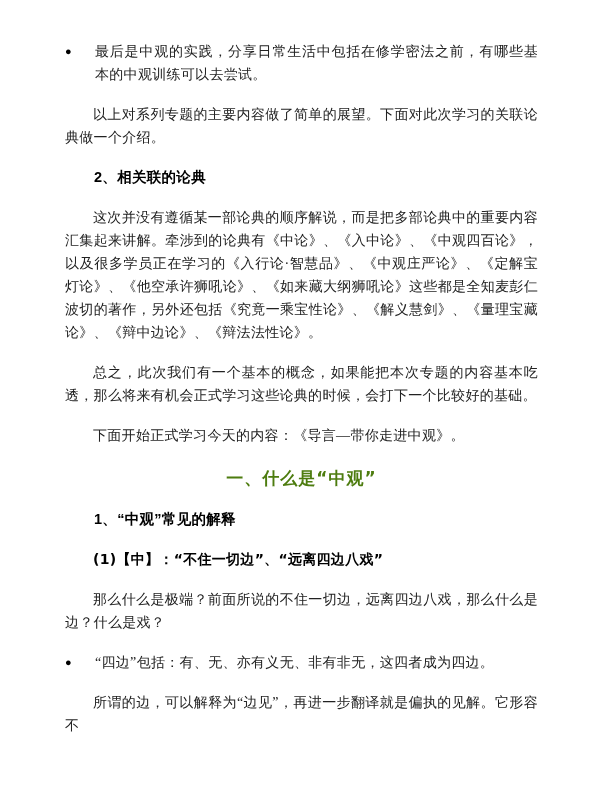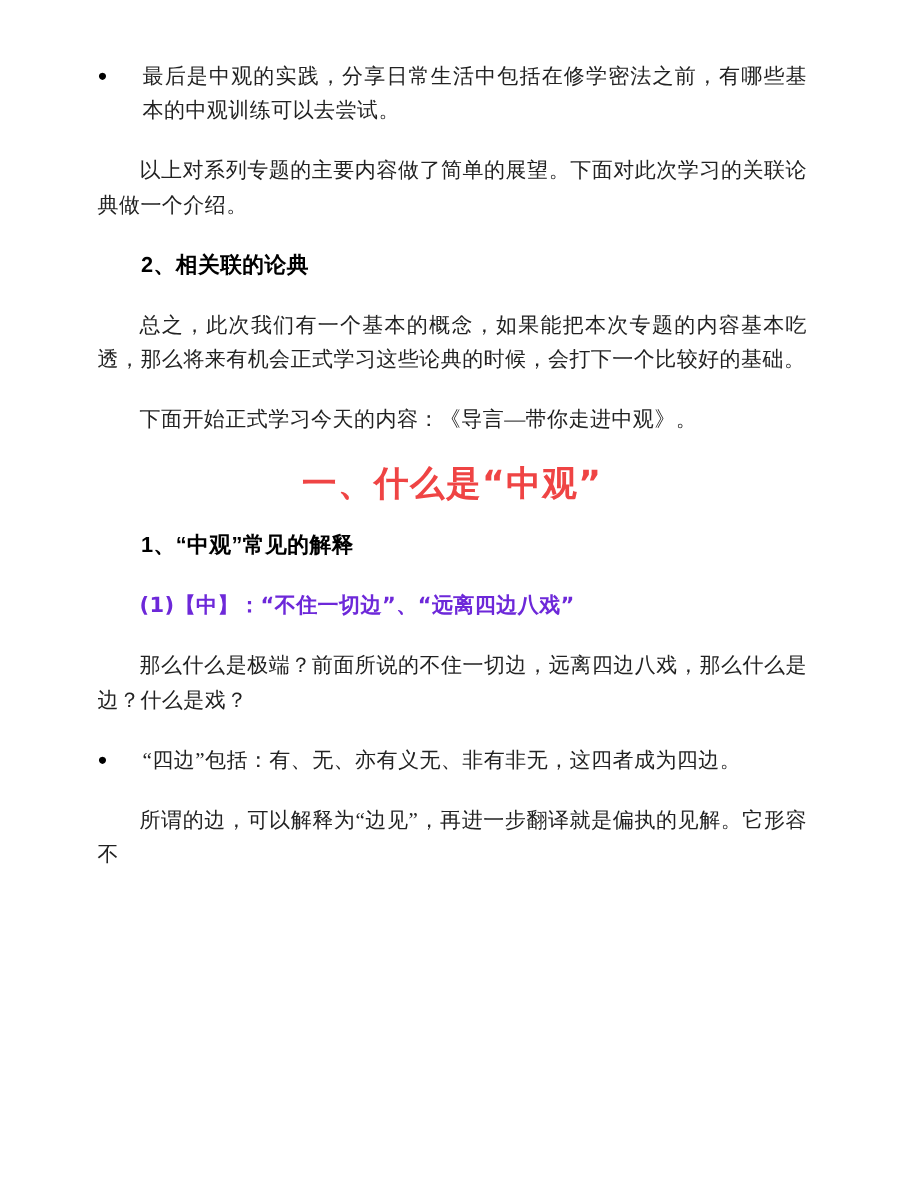--- a/index.html
+++ b/index.html
@@ -43,57 +43,58 @@
     flex: 1;
     font-size: 14px;
     line-height: 23px;
     text-align: justify;
     letter-spacing: 0.3px;
     margin-right: 0;
   }
   .h-center {
     font-family: "DejaVu Sans", "Liberation Sans", sans-serif;
     font-weight: 700;
-    font-size: 23px;
+    font-size: 17px;
     line-height: 26px;
     text-align: center;
-    color: #ef4444;
+    color: #4d7c0f;
     letter-spacing: 1px;
     margin-top: 18px !important;
   }
   .h-sub {
     font-family: Liberation Sans, sans-serif;
     font-weight: 700;
     font-size: 14.5px;
     line-height: 23px;
     text-indent: 2em;
     color: #000000;
     letter-spacing: 0.3px;
   }
   .h-sub2 {
     font-family: "DejaVu Sans", "Liberation Sans", sans-serif;
     font-weight: 700;
     font-size: 14px;
     line-height: 23px;
     text-indent: 2em;
-    color: #6d28d9;
+    color: #000000;
     letter-spacing: 0.3px;
   }
 </style>
 </head>
 <body>
 
 <div class="page">
   <div id="doc-blocks">
       <div class="bullet">
         <span class="dot">●</span>
         <span class="btext">最后是中观的实践，分享日常生活中包括在修学密法之前，有哪些基本的中观训练可以去尝试。</span>
       </div>
       <p class="para">以上对系列专题的主要内容做了简单的展望。下面对此次学习的关联论典做一个介绍。</p>
       <div class="h-sub">2、相关联的论典</div>
+      <p class="para">这次并没有遵循某一部论典的顺序解说，而是把多部论典中的重要内容汇集起来讲解。牵涉到的论典有《中论》、《入中论》、《中观四百论》，以及很多学员正在学习的《入行论·智慧品》、《中观庄严论》、《定解宝灯论》、《他空承许狮吼论》、《如来藏大纲狮吼论》这些都是全知麦彭仁波切的著作，另外还包括《究竟一乘宝性论》、《解义慧剑》、《量理宝藏论》、《辩中边论》、《辩法法性论》。</p>
       <p class="para">总之，此次我们有一个基本的概念，如果能把本次专题的内容基本吃透，那么将来有机会正式学习这些论典的时候，会打下一个比较好的基础。</p>
       <p class="para">下面开始正式学习今天的内容：《导言—带你走进中观》。</p>
       <div class="h-center">一、什么是“中观”</div>
       <div class="h-sub">1、“中观”常见的解释</div>
       <div class="h-sub2">(1)【中】：“不住一切边”、“远离四边八戏”</div>
       <p class="para">那么什么是极端？前面所说的不住一切边，远离四边八戏，那么什么是边？什么是戏？</p>
       <div class="bullet">
         <span class="dot">●</span>
         <span class="btext">“四边”包括：有、无、亦有义无、非有非无，这四者成为四边。</span>
       </div>

